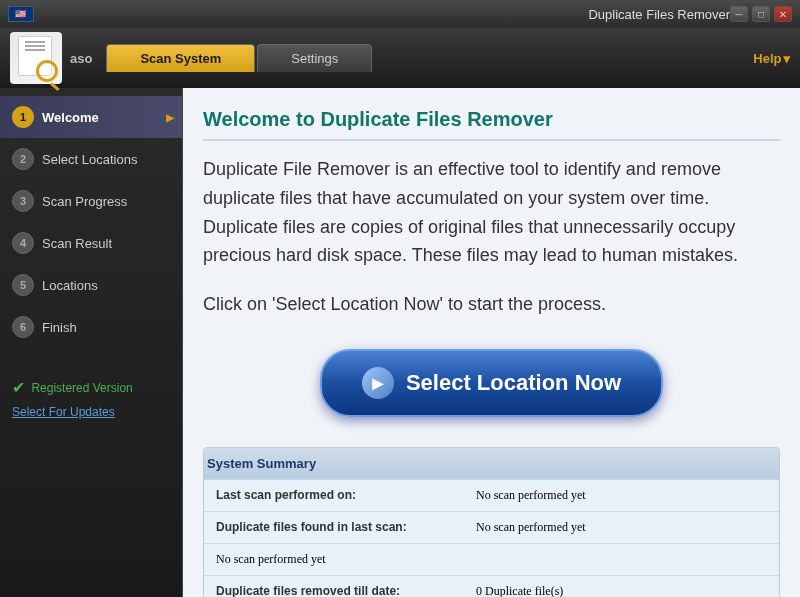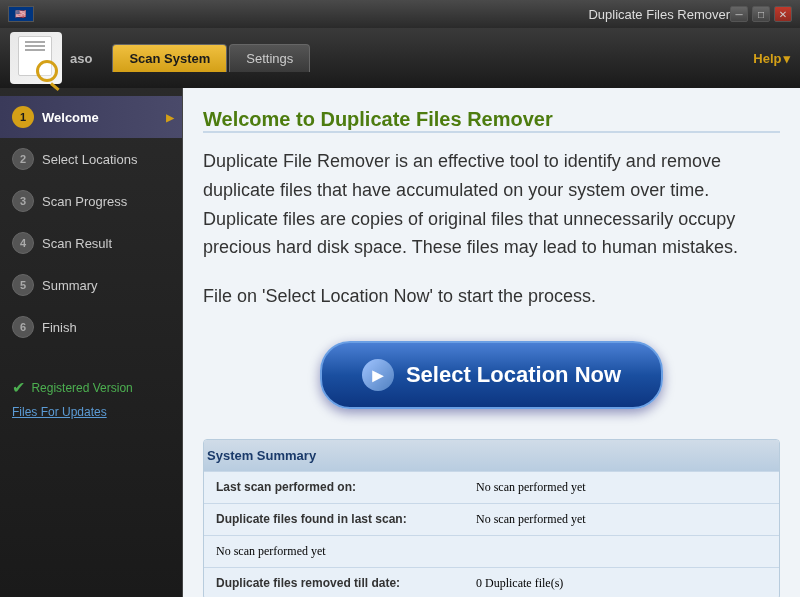--- a/index.html
+++ b/index.html
@@ -29,34 +29,34 @@
     .title-btn.close { background: linear-gradient(to bottom, #c0392b, #922b21); }
     .flag-icon { background: #003580; width: 26px; height: 16px; display: flex; align-items: center; justify-content: center; font-size: 9px; color: white; border: 1px solid #555; }
 
     
     .header {
       background: linear-gradient(to bottom, #3a3a3a, #1a1a1a);
       height: 60px;
       display: flex;
       align-items: center;
       padding: 0 10px;
-      gap: 10px;
+      gap: 4px;
     }
     .logo-area { display: flex; align-items: center; gap: 8px; }
     .logo-icon {
       width: 52px; height: 52px;
       background: linear-gradient(135deg, #e8e8e8, #f5f5f5);
       border-radius: 4px;
       display: flex; align-items: center; justify-content: center;
       position: relative;
     }
     .brand-name { color: #bbb; font-size: 13px; font-weight: bold; }
     .tabs { display: flex; align-items: flex-end; gap: 2px; margin-left: 10px; }
     .tab {
-      padding: 6px 16px;
+      padding: 6px 33px;
       background: linear-gradient(to bottom, #555, #3a3a3a);
       color: #ccc;
       font-size: 13px;
       border-radius: 4px 4px 0 0;
       cursor: pointer;
       border: 1px solid #666;
       border-bottom: none;
     }
     .tab.active {
       background: linear-gradient(to bottom, #f0c040, #d4a017);
@@ -128,24 +128,24 @@
     
     .content {
       flex: 1;
       background: #f0f4f8;
       overflow-y: auto;
       padding: 20px;
     }
     .content-title {
       font-size: 20px;
       font-weight: bold;
-      color: #4d7c0f;
+      color: #0f766e;
       margin-bottom: 14px;
       border-bottom: 2px solid #c8d8e8;
-      padding-bottom: 0;
+      padding-bottom: 8px;
     }
     .content-desc {
       font-size: 18px;
       color: #333;
       line-height: 1.6;
       margin-bottom: 20px;
     }
     .select-btn-container {
       display: flex;
       justify-content: center;
@@ -251,40 +251,40 @@
     <div class="sidebar-item">
       <div class="step-badge inactive-badge">3</div>
       <span>Scan Progress</span>
     </div>
     <div class="sidebar-item">
       <div class="step-badge inactive-badge">4</div>
       <span>Scan Result</span>
     </div>
     <div class="sidebar-item">
       <div class="step-badge inactive-badge">5</div>
-      <span>Summary</span>
+      <span>Locations</span>
     </div>
     <div class="sidebar-item">
       <div class="step-badge inactive-badge">6</div>
       <span>Finish</span>
     </div>
 
     <div class="sidebar-bottom">
       <div class="registered">
         <span style="color:#4CAF50;font-size:16px;">✔</span>
         <span>Registered Version</span>
       </div>
-      <div class="check-updates">Files For Updates</div>
+      <div class="check-updates">Select For Updates</div>
     </div>
   </div>
 
   <div class="content">
     <div class="content-title">Welcome to Duplicate Files Remover</div>
     <div class="content-desc">Duplicate File Remover is an effective tool to identify and remove duplicate files that have accumulated on your system over time. Duplicate files are copies of original files that unnecessarily occupy precious hard disk space. These files may lead to human mistakes.</div>
-    <div class="content-desc">File on 'Select Location Now' to start the process.</div>
+    <div class="content-desc">Click on 'Select Location Now' to start the process.</div>
 
     <div class="select-btn-container">
       <button class="select-location-btn">
         <div class="play-icon">▶</div>
         <span>Select Location Now</span>
       </button>
     </div>
 
     <div class="summary-box">
       <div class="summary-header">System Summary</div>

